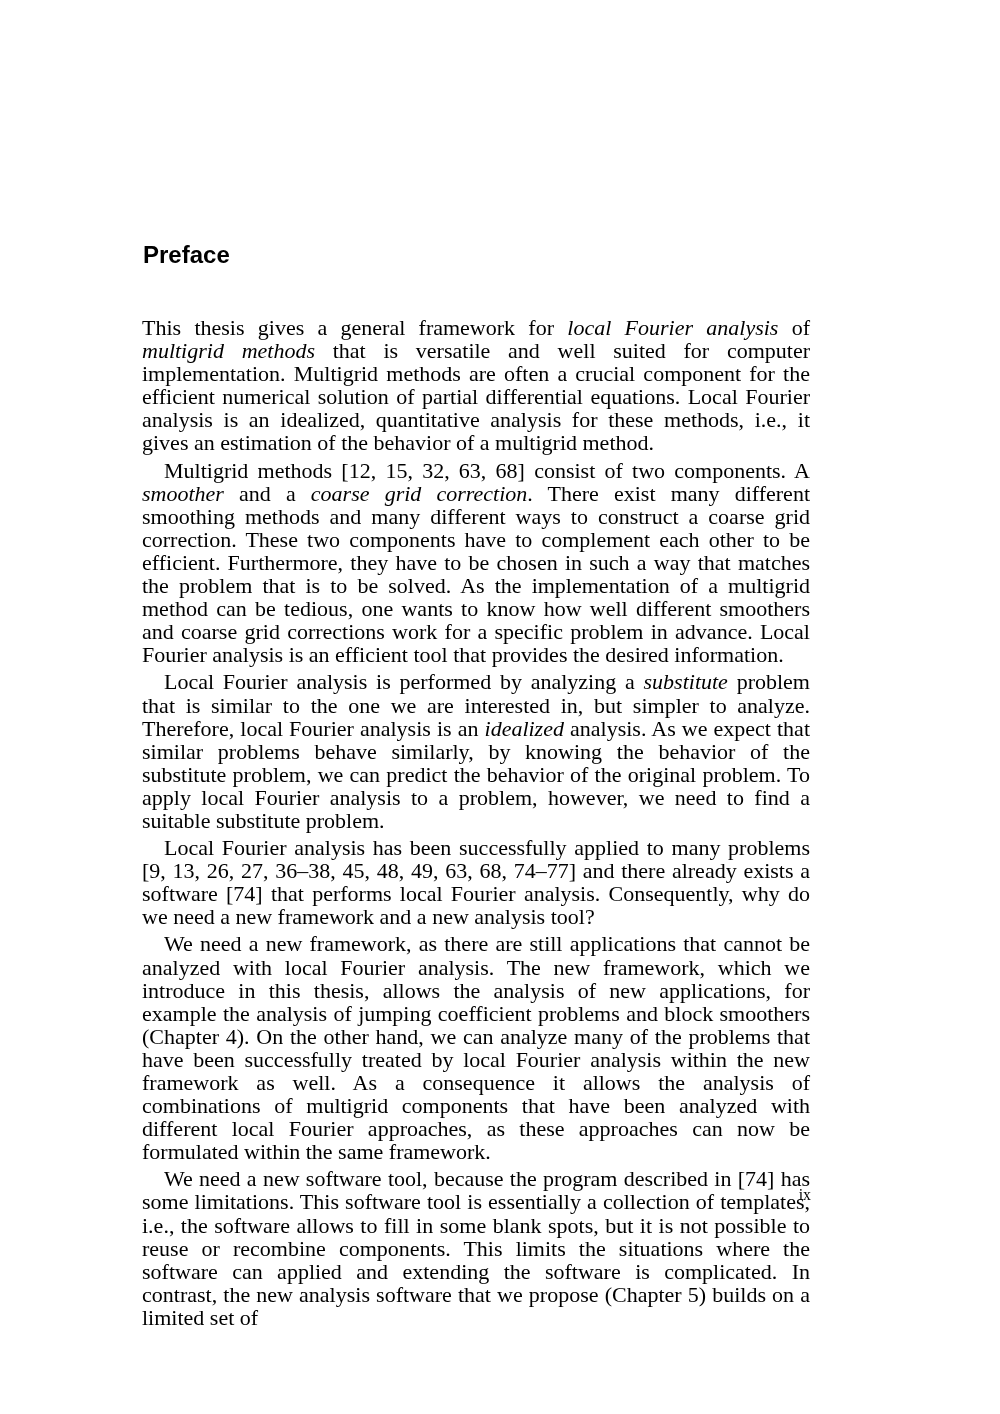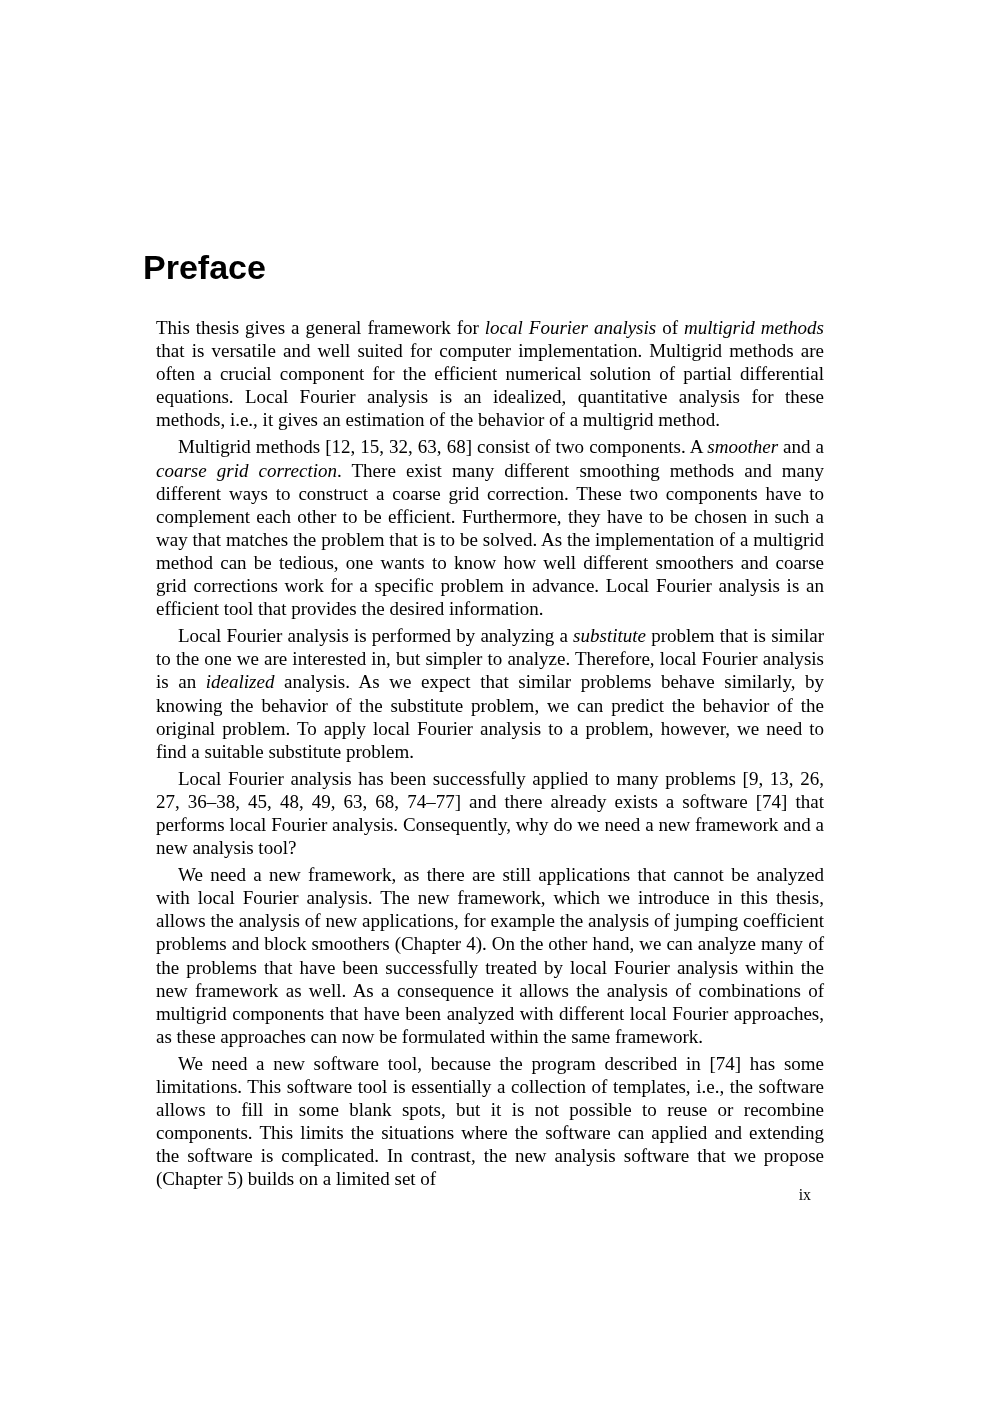--- a/index.html
+++ b/index.html
@@ -18,30 +18,30 @@
     position: absolute;
     inset: 0;
     background: #ffffff;
   }
   .title {
     position: absolute;
     left: 143px;
     top: 226px;
     font-family: "Liberation Sans", sans-serif;
     font-weight: 700;
-    font-size: 34px;
+    font-size: 24px;
     letter-spacing: 0px;
     line-height: 1.1;
   }
   .text-block {
     position: absolute;
-    left: 156px;
+    left: 142px;
     top: 316px;
     width: 668px;
-    font-size: 19px;
+    font-size: 22px;
     line-height: 23.1px;
     text-align: justify;
   }
   .para {
     margin: 0 0 4px 0;
   }
   .para.indent {
     text-indent: 22px;
   }
   .italic {

